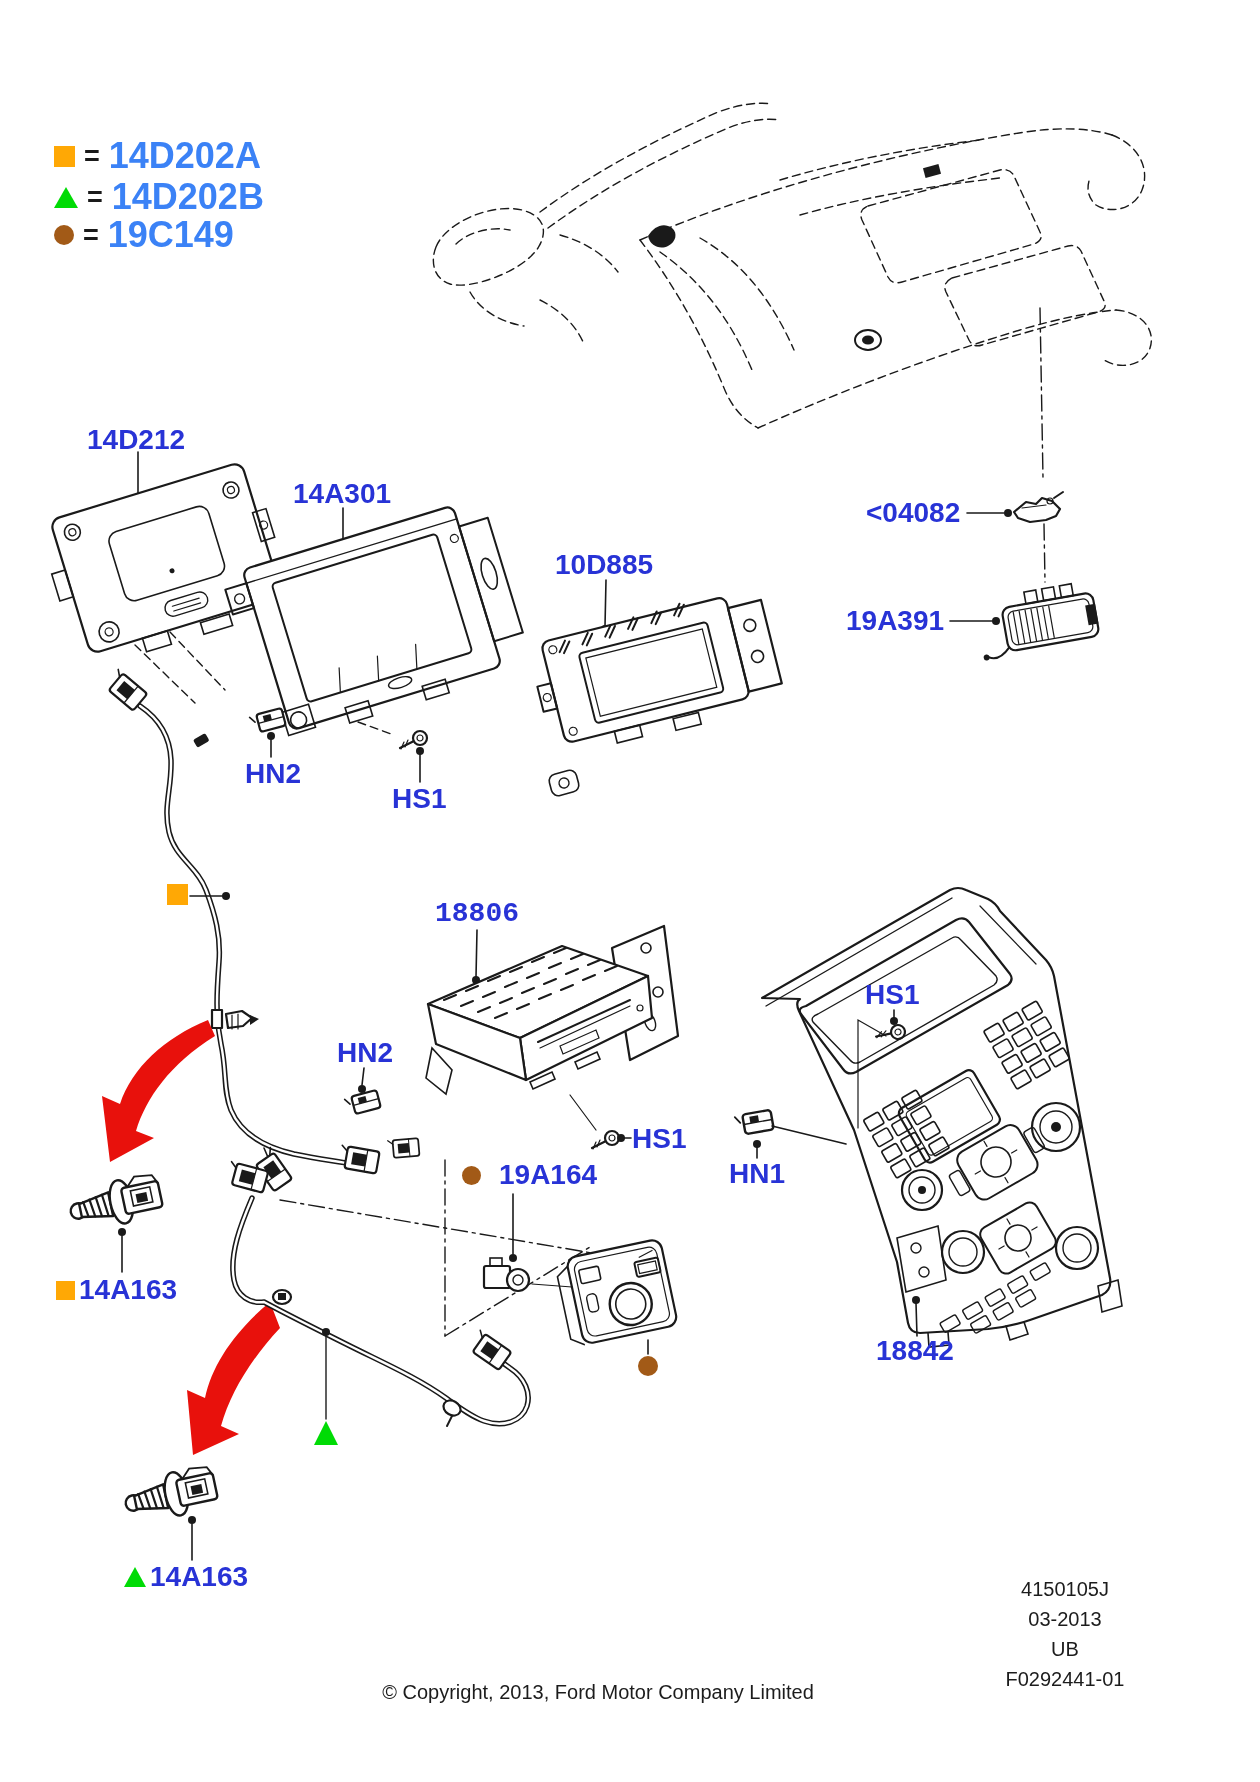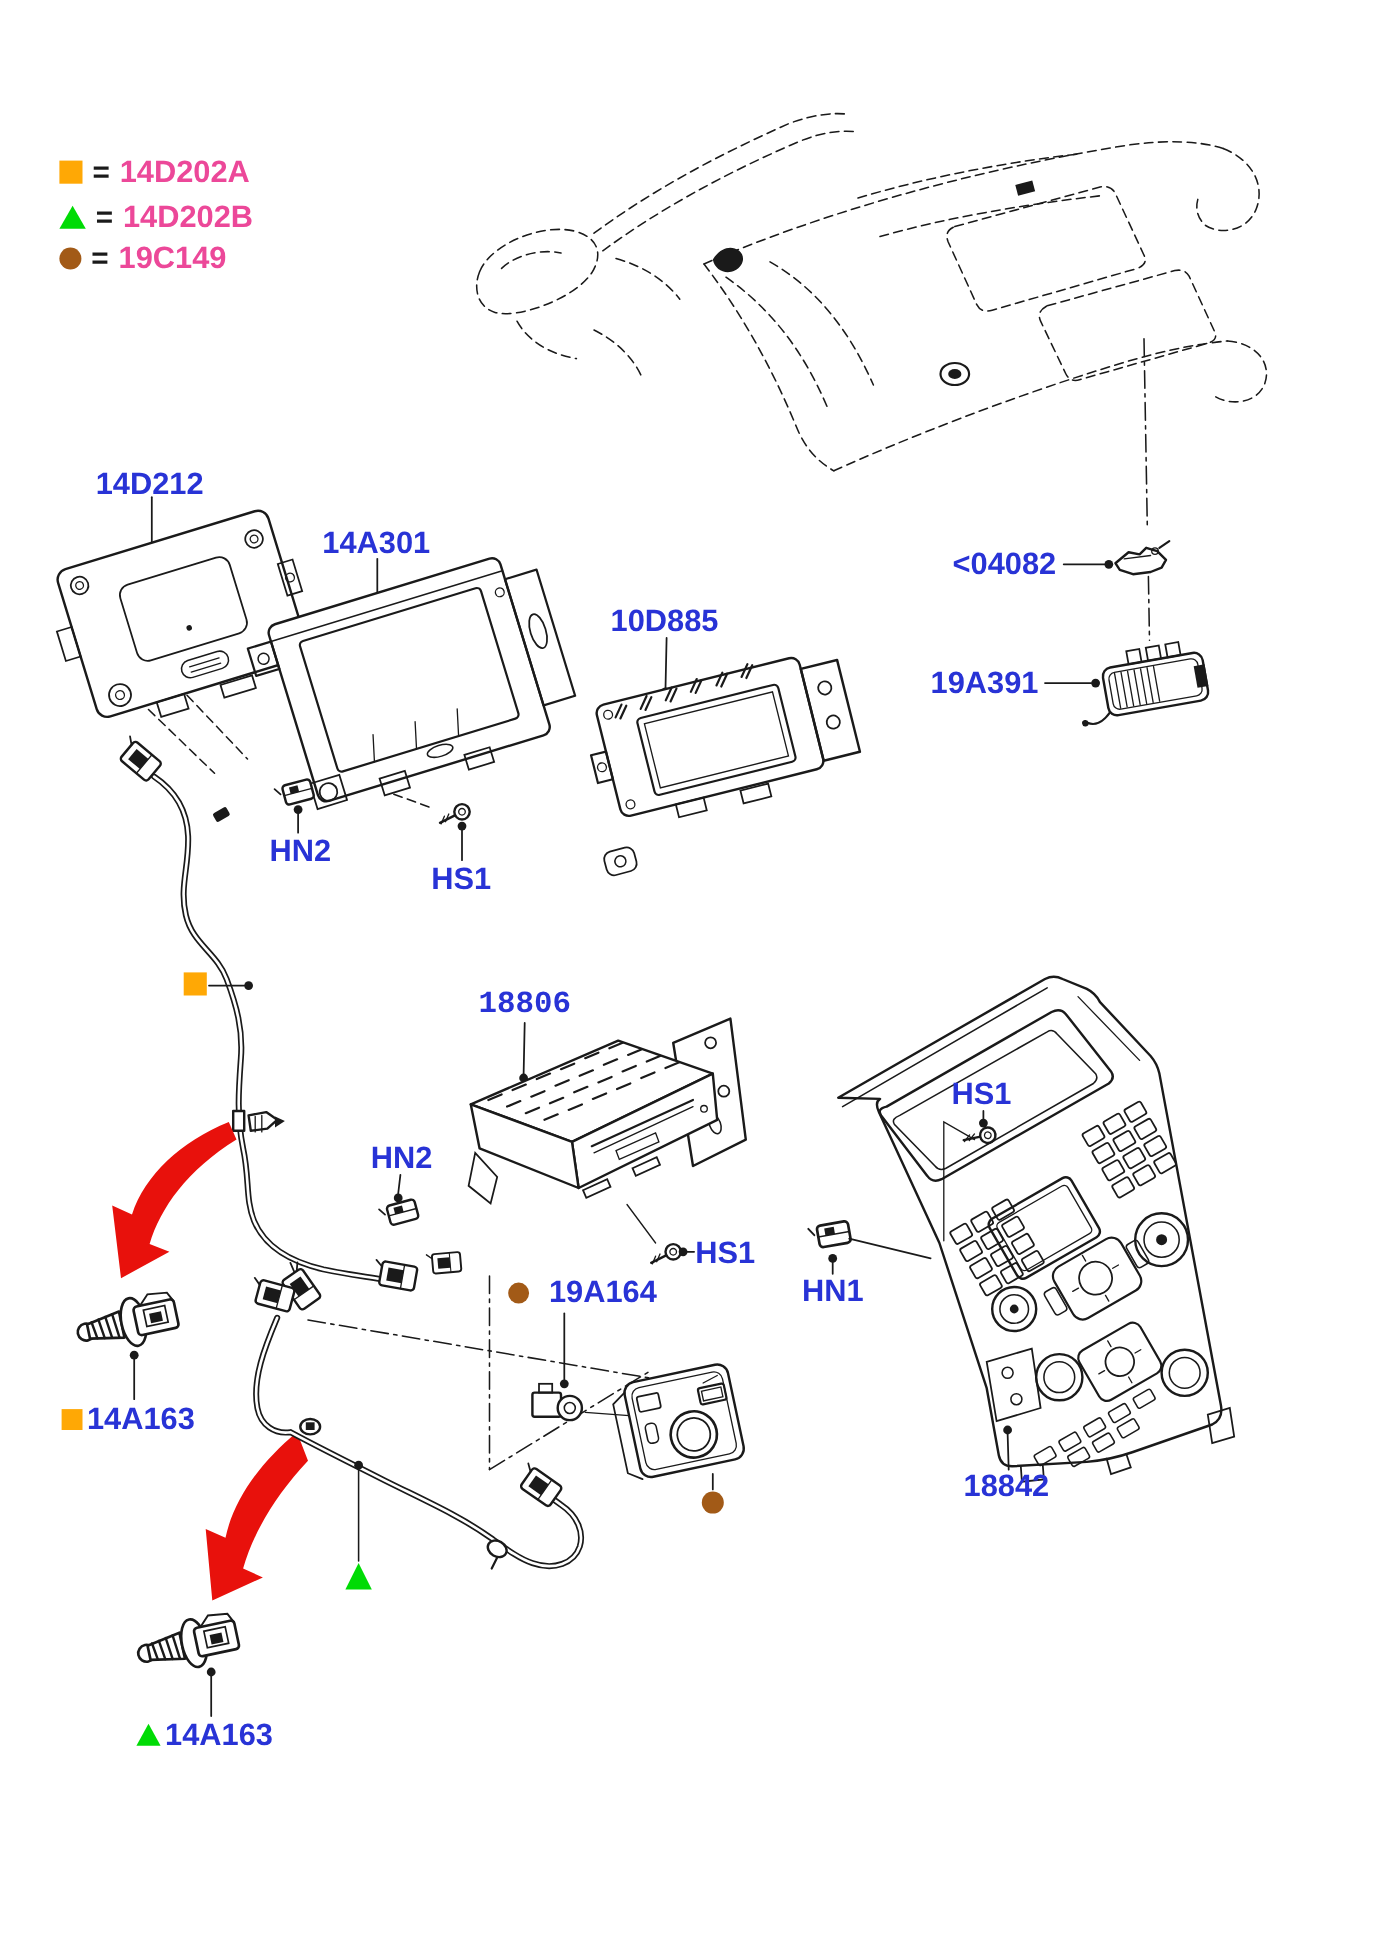--- a/index.html
+++ b/index.html
@@ -18,21 +18,21 @@
   .dashdot{stroke-dasharray:16 5 3 5;}
   .wire{fill:none;stroke:#1a1a1a;stroke-width:5.5;stroke-linecap:round;}
   .wirecore{fill:none;stroke:#fff;stroke-width:2.4;stroke-linecap:round;}
   .dot{fill:#1a1a1a;stroke:none;}
   .solid{fill:#1a1a1a;stroke:none;}
   
   .callout{position:absolute;font-weight:bold;font-size:28px;line-height:28px;color:#2833D6;
            white-space:nowrap;display:flex;align-items:center;gap:4px;}
   .legend-row{position:absolute;display:flex;align-items:center;gap:9px;height:28px;}
   .legend-eq{font-weight:bold;font-size:27px;color:#1a1a1a;}
-  .legend-code{font-weight:bold;font-size:28px;color:#ec4899;}
+  .legend-code{font-weight:bold;font-size:36px;color:#3b82f6;}
   .m-square{width:21px;height:21px;background:#FFA805;display:inline-block;}
   .m-triangle{width:0;height:0;border-left:12px solid transparent;border-right:12px solid transparent;
               border-bottom:21px solid #00DB05;display:inline-block;}
   .m-circle{width:20px;height:20px;border-radius:50%;background:#A25A17;display:inline-block;}
   .m-sm-square{width:19px;height:19px;background:#FFA805;display:inline-block;}
   .m-sm-triangle{width:0;height:0;border-left:11px solid transparent;border-right:11px solid transparent;
               border-bottom:20px solid #00DB05;display:inline-block;}
   .m-sm-circle{width:19px;height:19px;border-radius:50%;background:#A25A17;display:inline-block;}
   .footer-block{position:absolute;left:955px;top:1574px;width:220px;text-align:center;
                 font-size:20px;line-height:30px;color:#1c1c1c;}
@@ -480,14 +480,21 @@
   <div class="callout" style="left:56px;top:1276px;">
     <span class="m-sm-square"></span>
     <span>14A163</span>
   </div>
   <div class="callout" style="left:124px;top:1563px;">
     <span class="m-sm-triangle"></span>
     <span>14A163</span>
   </div>
   <div class="callout" style="left:876px;top:1337px;">18842</div>
 
+  <div class="footer-block">
+    <div>4150105J</div>
+    <div>03-2013</div>
+    <div>UB</div>
+    <div>F0292441-01</div>
+  </div>
+  <div class="copyright">© Copyright, 2013, Ford Motor Company Limited</div>
 
 </div>
 
 </body></html>

